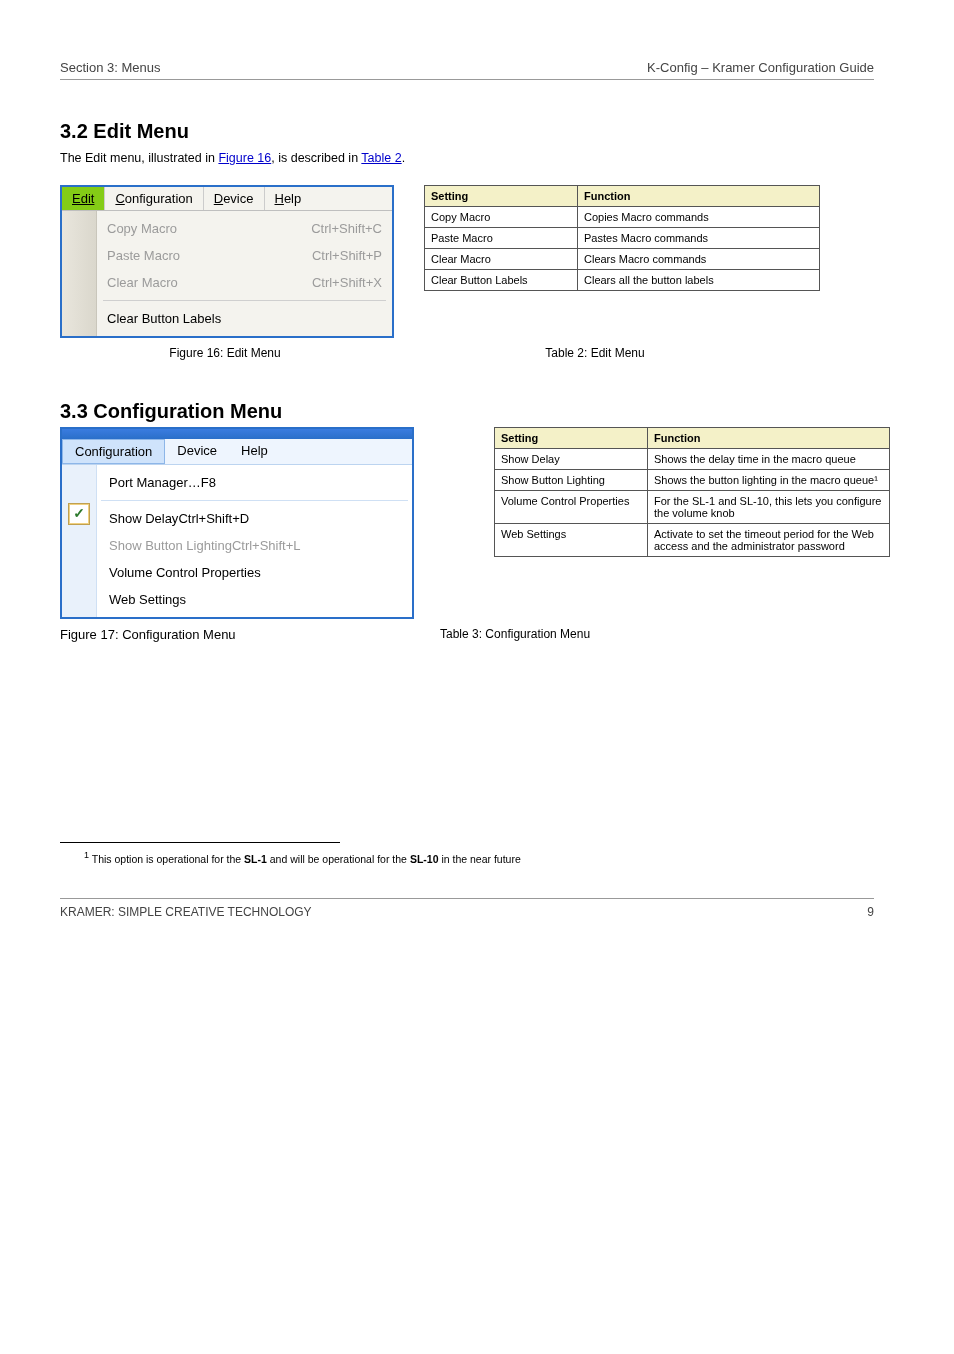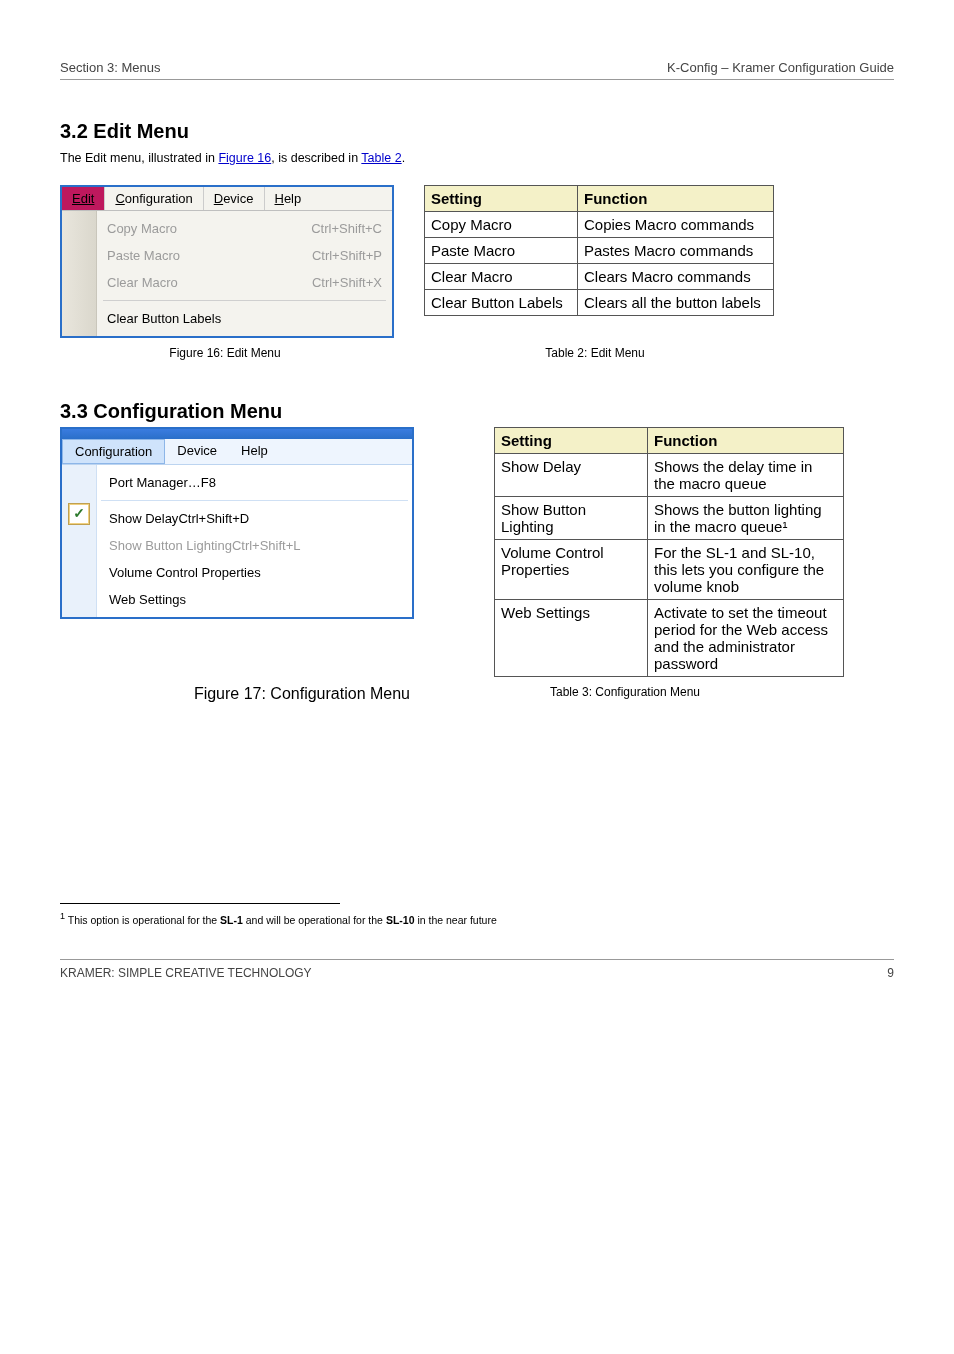--- a/index.html
+++ b/index.html
@@ -4,21 +4,21 @@
 <style>
   html, body {
     margin: 0;
     padding: 0;
     background: #fff;
     font-family: Arial, Helvetica, sans-serif;
     color: #000;
     width: 954px;
   }
   .page {
-    padding: 60px 60px 40px 60px;
+    padding: 60px 80px 40px 60px;
     box-sizing: border-box;
     width: 954px;
     position: relative;
   }
   .header-row {
     display: flex;
     justify-content: space-between;
     font-size: 13px;
     color: #444;
     padding-bottom: 4px;
@@ -57,21 +57,21 @@
   }
   .edit-menu .menubar {
     display: flex;
     border-bottom: 1px solid #bfbfbf;
   }
   .edit-menu .menubar .item {
     padding: 4px 10px;
     border-right: 1px solid #ccc;
   }
   .edit-menu .menubar .item.selected {
-    background: #be185d;
+    background: #84cc16;
     color: #000;
   }
   .edit-menu .menubar .u { text-decoration: underline; }
   .edit-menu .body {
     display: flex;
   }
   .edit-menu .gutter {
     width: 34px;
     background: linear-gradient(to right, #e9e6dd, #dad7cc);
     border-right: 1px solid #c9c6bb;
@@ -152,22 +152,22 @@
   }
   .config-menu .crow.disabled { color: #9b9b9b; }
   .config-menu .hr {
     border-top: 1px solid #cfe0f4;
     margin: 4px -6px;
   }
 
   
   table.desc {
     border-collapse: collapse;
-    font-size: 15px;
-    width: 350px;
+    font-size: 11px;
+    width: 396px;
   }
   table.desc th, table.desc td {
     border: 1px solid #555;
     padding: 4px 6px;
     vertical-align: top;
     text-align: left;
   }
   table.desc th {
     background: #f4f1c8;
     font-weight: bold;
@@ -179,20 +179,21 @@
   
   .footnote-line {
     width: 280px;
     border-top: 1px solid #000;
     margin-top: 200px;
   }
   .footnote {
     font-size: 10.5px;
     margin-top: 6px;
     line-height: 1.35;
+    margin-left: 24px;
   }
   .footnote sup { font-size: 9px; }
   .footer-rule {
     border-top: 1px solid #999;
     margin-top: 32px;
     padding-top: 6px;
   }
   .footer-row {
     display: flex;
     justify-content: space-between;
@@ -342,22 +343,22 @@
           </tr>
       <tr>
             <td>Web Settings</td>
             <td>Activate to set the timeout period for the Web access and the administrator password</td>
           </tr>
     </tbody>
       </table>
   </div>
 
   <div style="display:flex; gap:30px; margin-top:8px;">
-    <div style="width:350px; text-align:right; font-size:16px;">Figure 17: Configuration Menu</div>
-    <div style="width:370px; text-align:center; font-size:12px;">Table 3: Configuration Menu</div>
+    <div style="width:350px; text-align:left; font-size:13px;">Figure 17: Configuration Menu</div>
+    <div style="width:370px; text-align:left; font-size:12px;">Table 3: Configuration Menu</div>
   </div>
 
   <div class="footnote-line"></div>
   <div class="footnote">
     <sup>1</sup><span> This option is operational for the </span><b>SL-1</b><span> and will be operational for the </span><b>SL-10</b><span> in the near future</span>
   </div>
 
   <div class="footer-rule">
     <div class="footer-row">
       <span>KRAMER: SIMPLE CREATIVE TECHNOLOGY</span>

